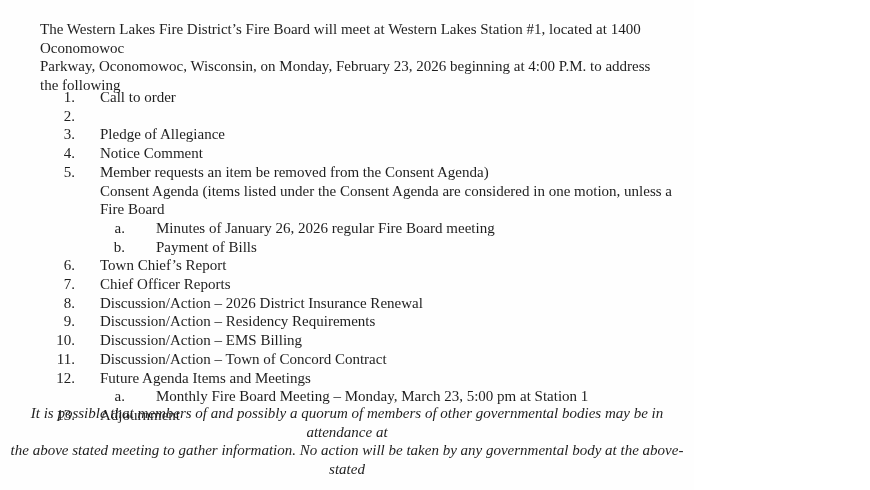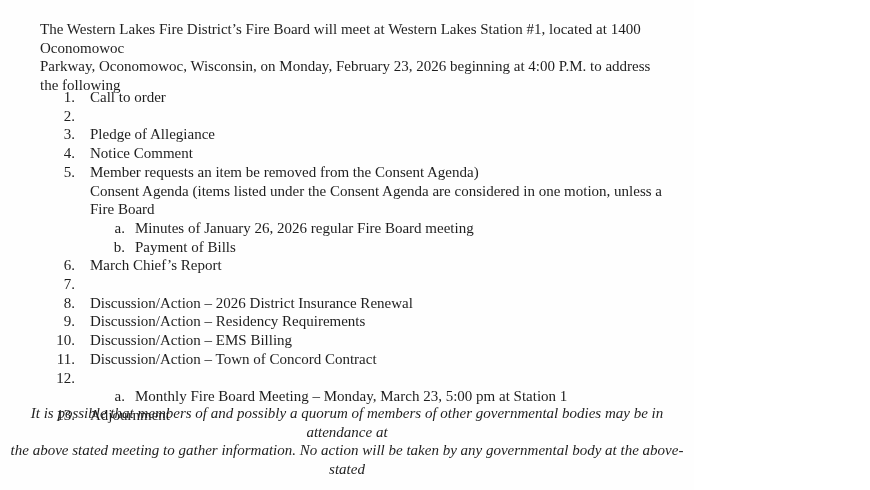--- a/index.html
+++ b/index.html
@@ -34,27 +34,27 @@
     display: flex;
     align-items: flex-start;
   }
   .agenda-row .num {
     flex: none;
     width: 35px;
     text-align: right;
     white-space: nowrap;
   }
   .agenda-row .txt {
-    margin-left: 15px;
+    margin-left: 25px;
   }
   .agenda-row.sub .num {
     width: 85px;
   }
   .agenda-row.sub .txt {
-    margin-left: 10px;
+    margin-left: 31px;
   }
   .notice {
     position: absolute;
     left: 0;
     right: 0;
     top: 404px;
     text-align: center;
     font-style: italic;
   }
 </style>
@@ -105,25 +105,28 @@
       </div>
       <div class="agenda-row sub">
         <span class="num">b.</span>
         <span class="txt">
           <div>Payment of Bills</div>
         </span>
       </div>
       <div class="agenda-row">
         <span class="num">6.</span>
         <span class="txt">
-          <div>March Chief’s Report</div>
+          <div>Town Chief’s Report</div>
         </span>
       </div>
       <div class="agenda-row">
         <span class="num">7.</span>
+        <span class="txt">
+          <div>Chief Officer Reports</div>
+        </span>
       </div>
       <div class="agenda-row">
         <span class="num">8.</span>
         <span class="txt">
           <div>Discussion/Action – 2026 District Insurance Renewal</div>
         </span>
       </div>
       <div class="agenda-row">
         <span class="num">9.</span>
         <span class="txt">
@@ -137,20 +140,23 @@
         </span>
       </div>
       <div class="agenda-row">
         <span class="num">11.</span>
         <span class="txt">
           <div>Discussion/Action – Town of Concord Contract</div>
         </span>
       </div>
       <div class="agenda-row">
         <span class="num">12.</span>
+        <span class="txt">
+          <div>Future Agenda Items and Meetings</div>
+        </span>
       </div>
       <div class="agenda-row sub">
         <span class="num">a.</span>
         <span class="txt">
           <div>Monthly Fire Board Meeting – Monday, March 23, 5:00 pm at Station 1</div>
         </span>
       </div>
       <div class="agenda-row">
         <span class="num">13.</span>
         <span class="txt">

